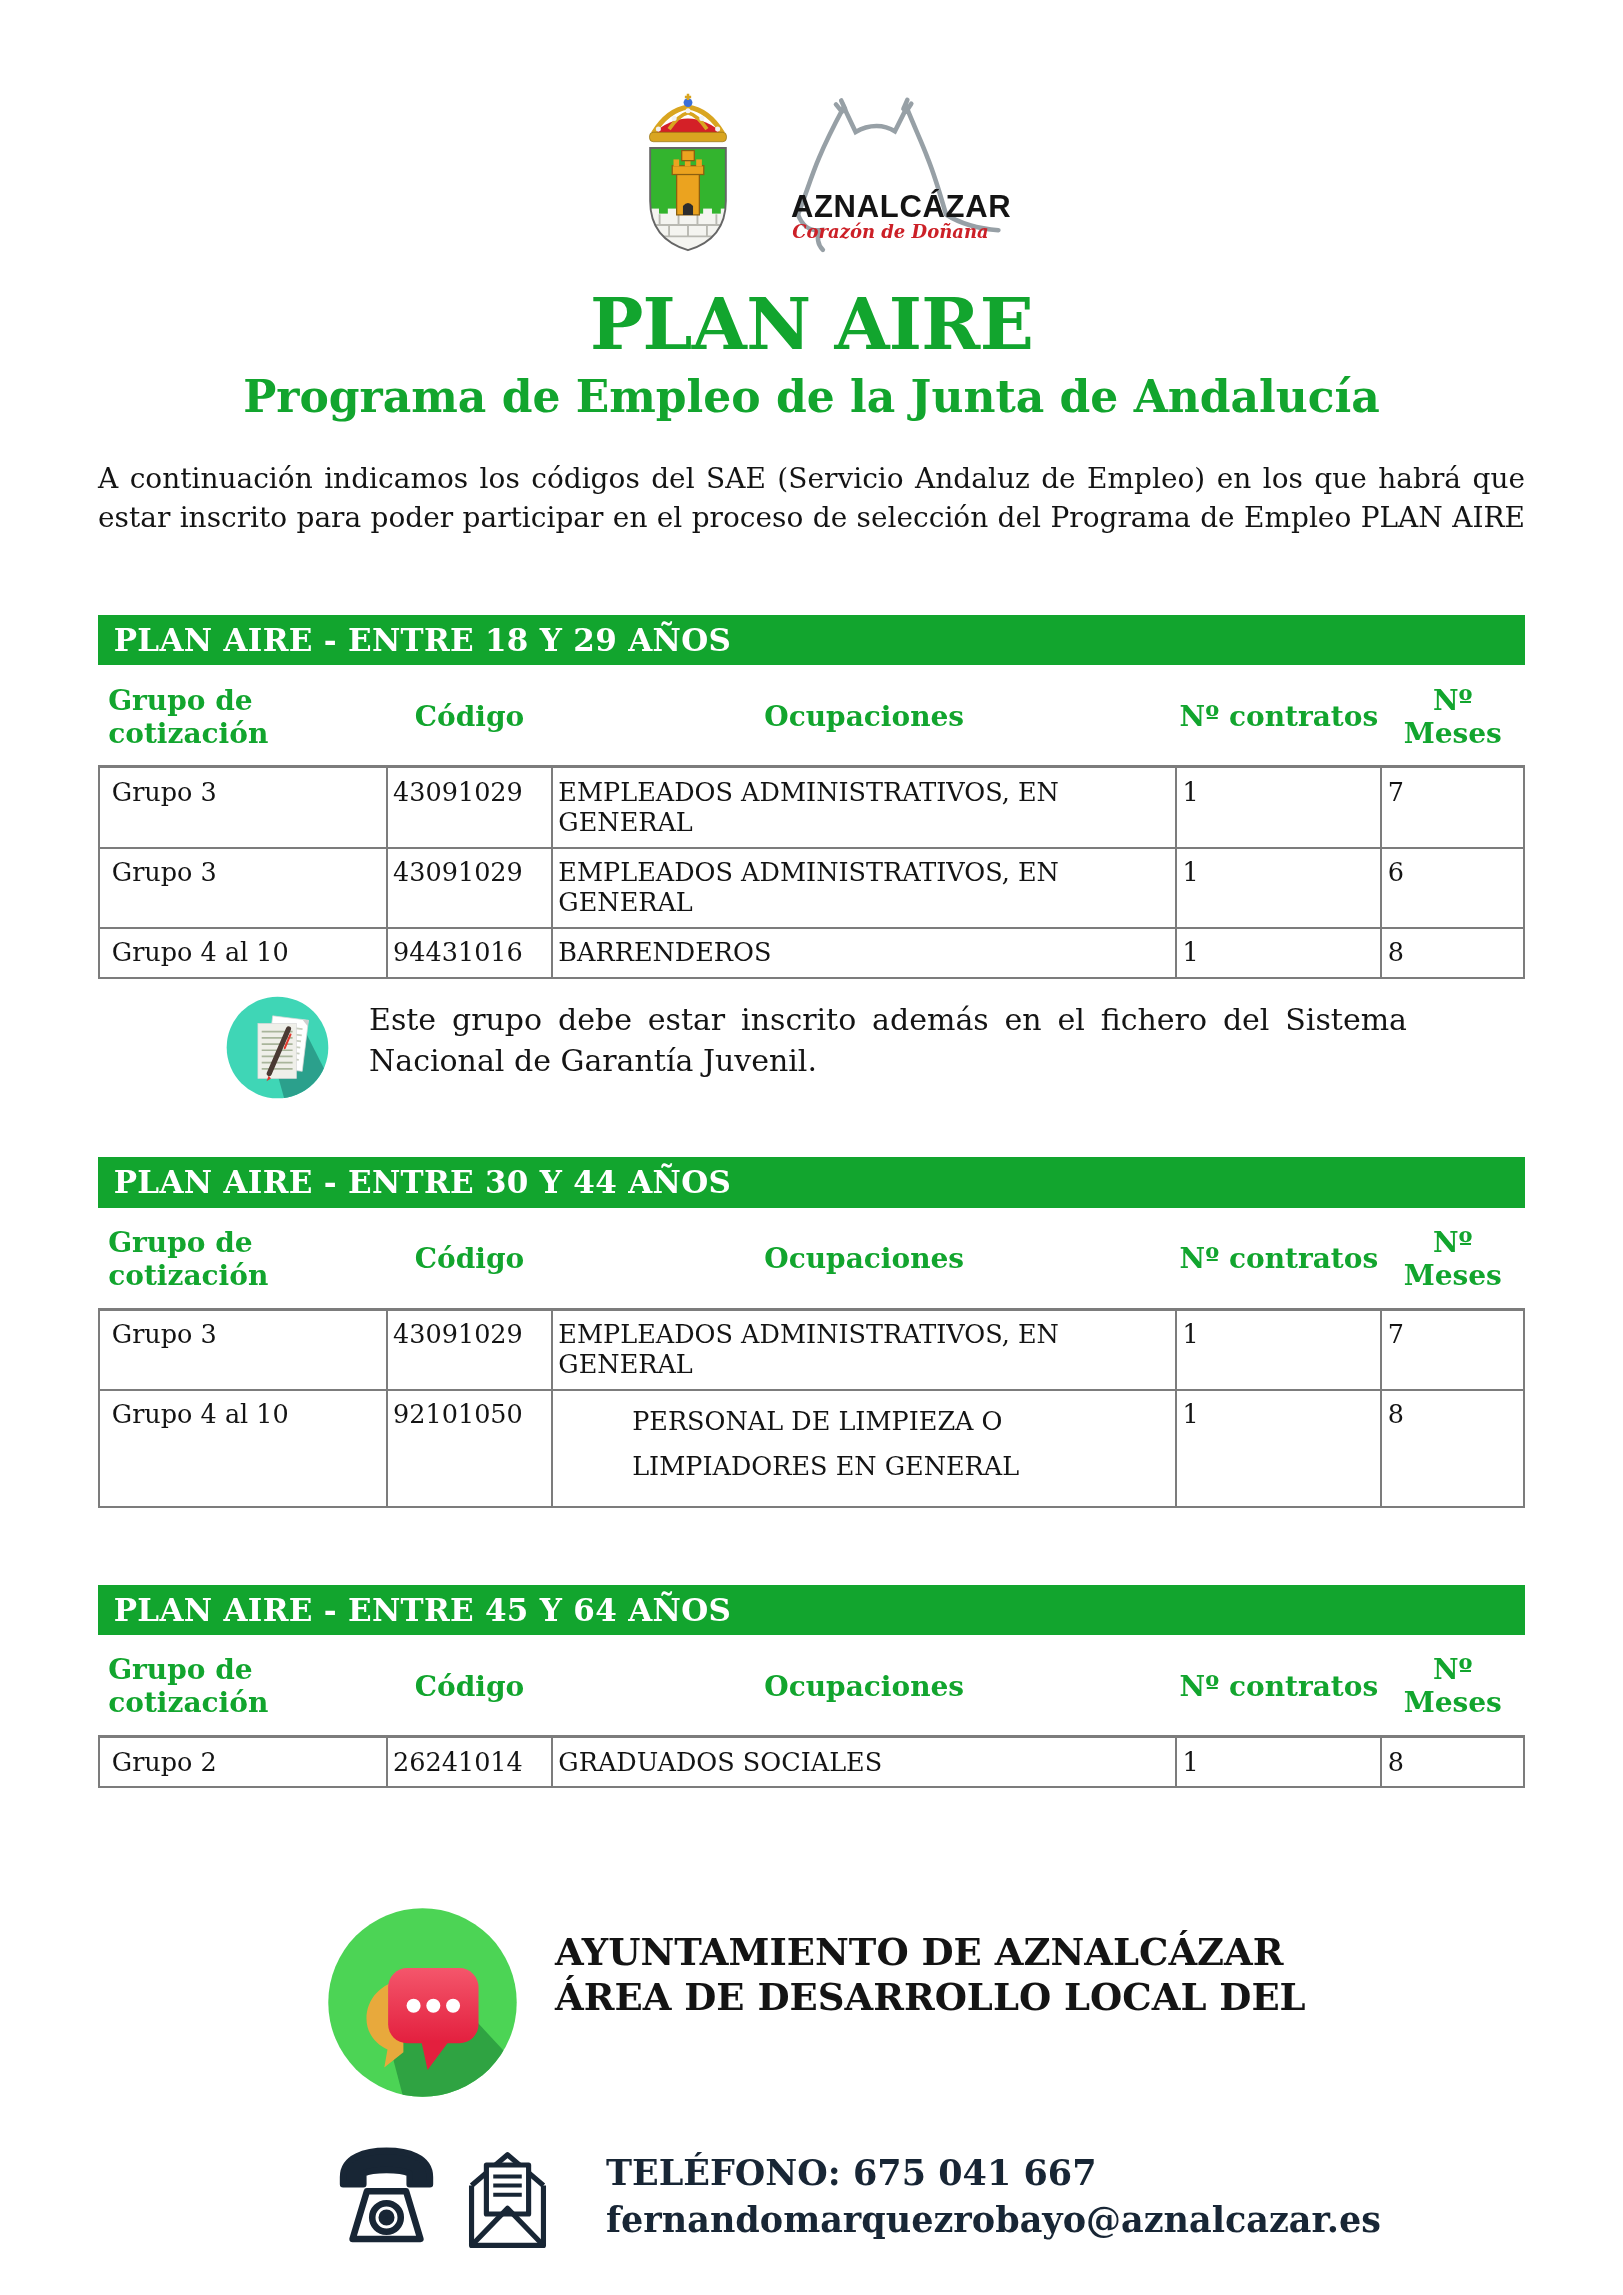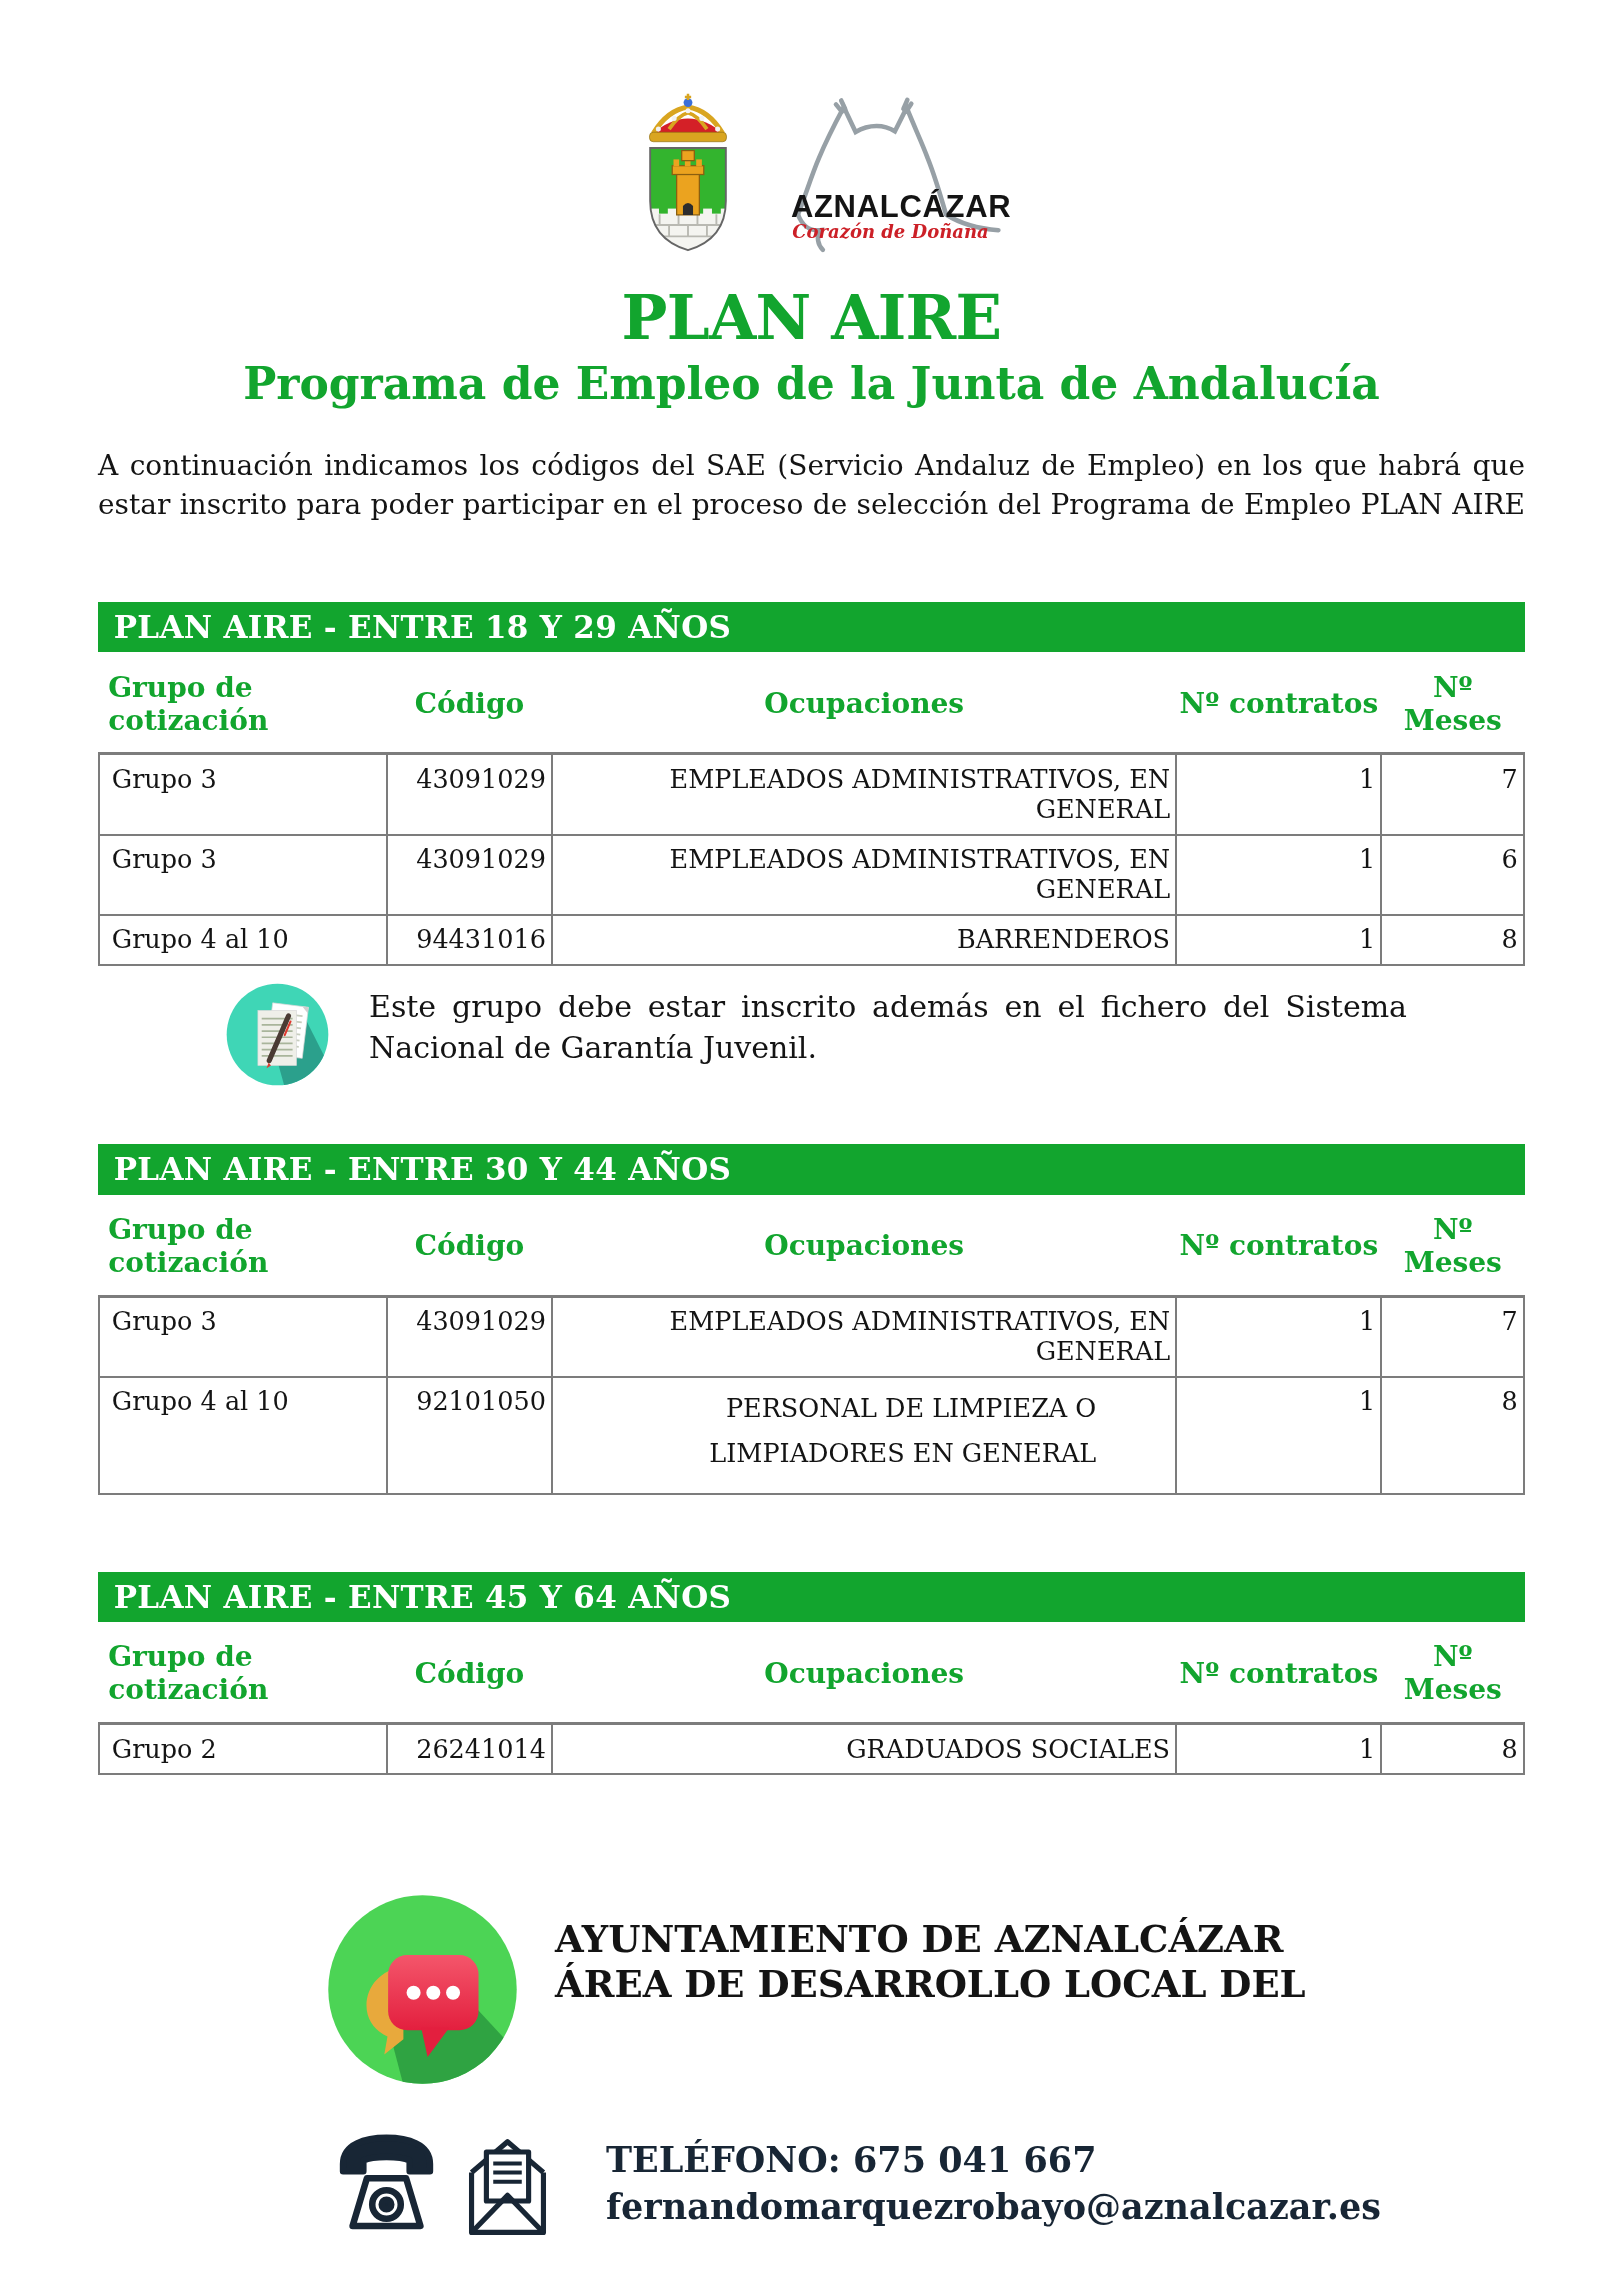--- a/index.html
+++ b/index.html
@@ -15,41 +15,41 @@
   .lynx-wrap svg { position:absolute; inset:0; }
   .brand-name {
     position:absolute; left:14.4px; top:99px; font-family:"Liberation Sans", sans-serif;
     font-weight:900; font-size:31px; letter-spacing:0.7px; color:#141414; white-space:nowrap;
   }
   .brand-tag {
     position:absolute; left:15.7px; top:131px; font-family:"DejaVu Serif", serif; font-style:italic;
     font-weight:bold; font-size:18px; color:#cc2027; white-space:nowrap;
   }
   
-  .title { margin-top:27.5px; text-align:center; font-size:61px; font-weight:bold; color:#12a52e; letter-spacing:-0.7px; }
+  .title { margin-top:27.5px; text-align:center; font-size:71px; font-weight:bold; color:#12a52e; letter-spacing:-0.7px; }
   .subtitle { margin-top:5px; text-align:center; font-size:44px; font-weight:bold; color:#12a52e; }
   .intro {
     margin:37px 98px 0 98px; font-size:28px; line-height:1.42; color:#141414;
     text-align:justify; text-align-last:justify;
   }
   
   .table-block { margin:0 98px; }
   .tb1 { margin-top:77px; } .tb2 { margin-top:58px; } .tb3 { margin-top:77px; }
   .bar {
     background:#12a52e; color:#fff; font-weight:bold; font-size:31px;
     padding:7.2px 6.5px 7.2px 15.7px; letter-spacing:0.3px;
   }
   table.tbl { width:100%; border-collapse:collapse; table-layout:fixed; }
   .tbl th {
     color:#12a52e; font-weight:bold; font-size:28px; text-align:center;
     padding:18.3px 2.6px 15.7px 2.6px; border:none;
   }
   .tbl th.c1 { text-align:left; padding-left:9.2px; }
   .tbl td {
-    border:2px solid #7c7c7c; font-size:25.5px; color:#141414; text-align:right;
+    border:2px solid #7c7c7c; font-size:25.5px; color:#141414; text-align:left;
     vertical-align:top; padding:8.5px 5.2px 9.8px 5.2px;
   }
   .tbl td.c1 { text-align:left; padding-left:11.8px; }
   .tbl tbody tr:first-child td { border-top:3.9px solid #7c7c7c; }
   .tbl td.tall { line-height:1.75; padding-bottom:17px;border-radius:24px; }
   
   .note { display:flex; margin:17px 216px 0 226px; gap:40px; align-items:flex-start; }
   .note-icon { width:103px; height:103px; flex:0 0 auto; }
   .note-text { font-size:30px; line-height:1.38; text-align:justify; color:#141414; padding-top:2.6px; }
   

